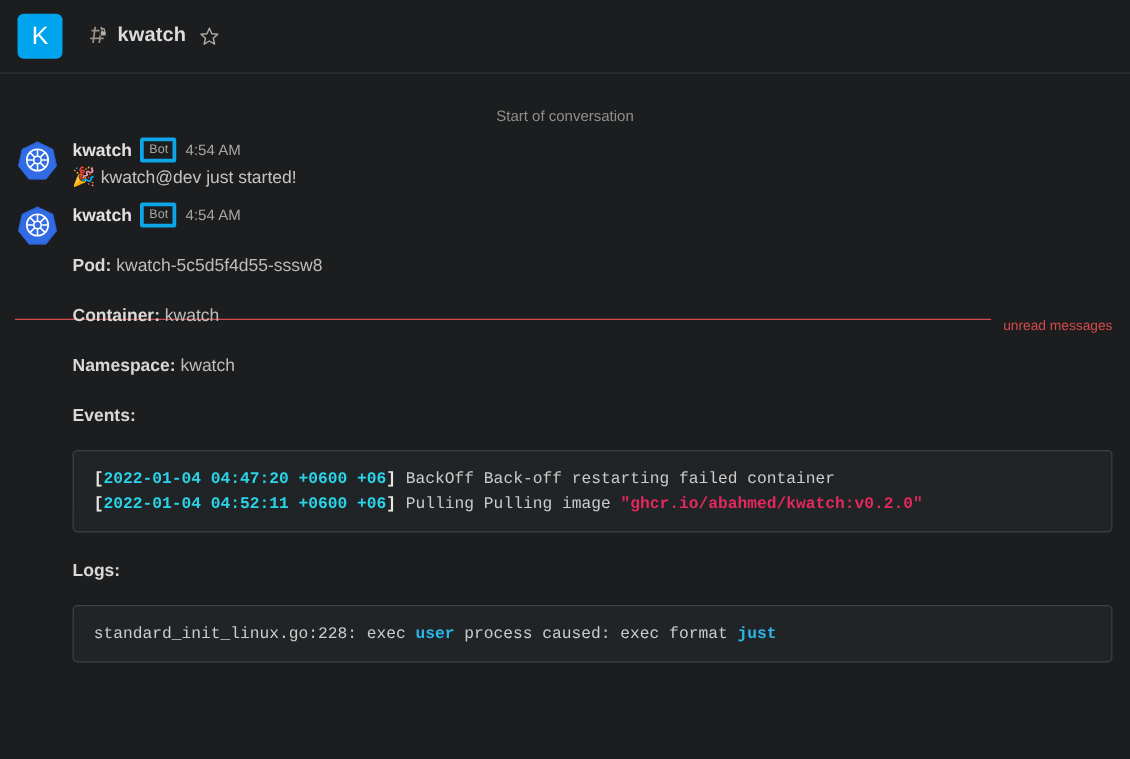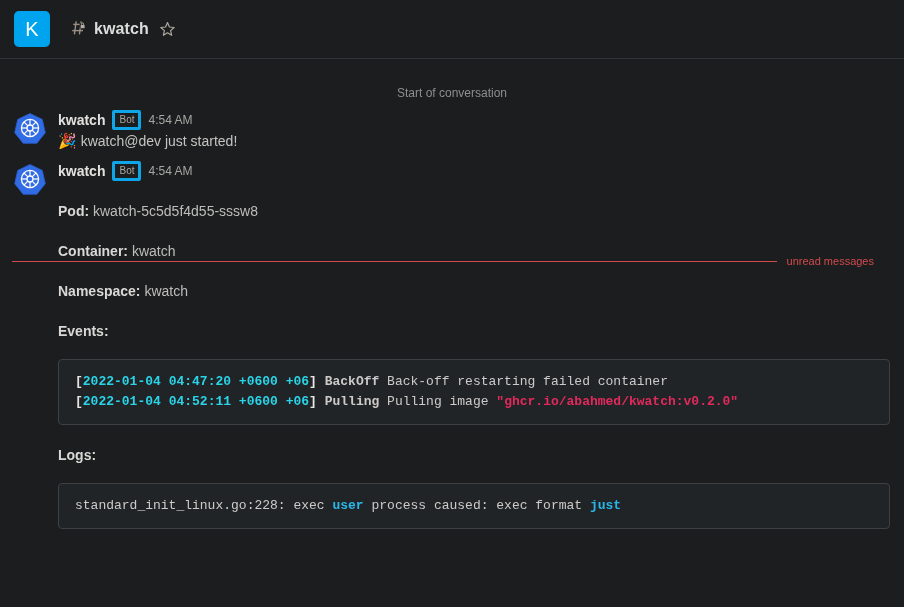--- a/index.html
+++ b/index.html
@@ -140,32 +140,31 @@
     padding: 12px 16px;
     font-family: "Liberation Mono", monospace;
     font-size: 13px;
     line-height: 20px;
     white-space: pre;
     overflow: hidden;
     color: #cdcbc9;
   }
   .code-block .ts { color: #2ad4e8; font-weight: bold; }
   .code-block .br { color: #e8e6e4; font-weight: bold; }
-  .code-block .kw { color: #cdcbc9; font-weight: bold; }
+  .code-block .kw { color: #cdcbc9; font-weight: normal; }
   .code-block .str { color: #e2295e; font-weight: bold; }
   .code-block .ident { color: #2ab6e8; font-weight: bold; text-align: center; }
   .code-block .plain { color: #cdcbc9; }
 
   
   .unread-divider {
     position: absolute;
     left: 12px;
-    right: 30px;
-    display: flex;
-    align-items: center;
+    right: 14px;
+    display: flex;
     pointer-events: none;
   }
   .unread-divider .rule {
     flex: 1 1 auto;
     height: 1px;
     background: #d24b4e;
   }
   .unread-divider .unread-label {
     font-size: 11px;
     color: #d24b4e;

